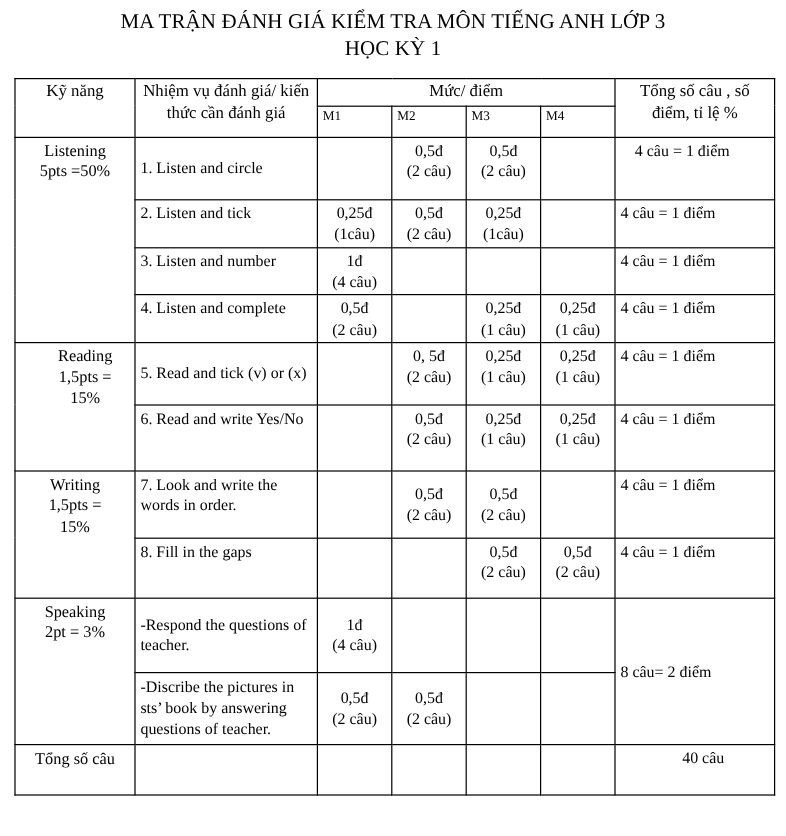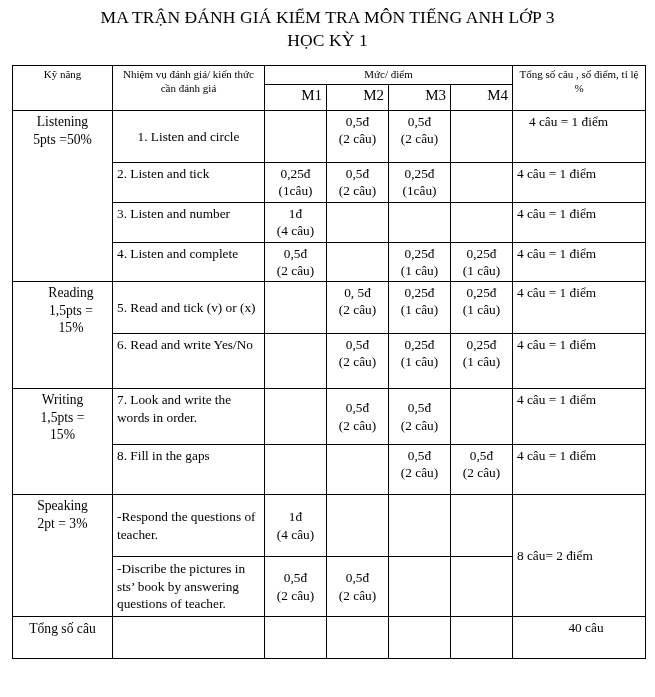--- a/index.html
+++ b/index.html
@@ -49,29 +49,29 @@
     padding: 2px 4px;
     vertical-align: top;
     font-weight: normal;
     box-sizing: border-box;
   }
 
   
   .hd {
     font-weight: bold;
     vertical-align: middle;
-    font-size: 11px;
+    font-size: 14px;
     line-height: 1.25;
     padding: 4px 3px;
   }
   .hd-sub {
-    text-align: right;
+    text-align: left;
     font-weight: bold;
     vertical-align: middle;
-    font-size: 15px;
+    font-size: 11px;
     padding: 4px 2px;
   }
 
   
   .skill {
     font-weight: bold;
     font-size: 13.6px;
     line-height: 1.3;
     vertical-align: middle;
     padding-left: 6px;
@@ -149,21 +149,21 @@
           <th class="hd-sub">M4</th>
         </tr>
       </thead>
       <tbody>
 
         <tr>
           <td class="skill left" rowspan="4">
             <span>Listening</span><br>
             <span>5pts =50%</span>
           </td>
-          <td class="task mid" style="height:52px;text-align:center;">1. Listen and circle</td>
+          <td class="task mid" style="height:52px;">1. Listen and circle</td>
           <td class="score">
             <span></span>
             <span class="n2"></span>
           </td>
           <td class="score">
             <span>0,5đ</span>
             <span class="n2">(2 câu)</span>
           </td>
           <td class="score">
             <span>0,5đ</span>

